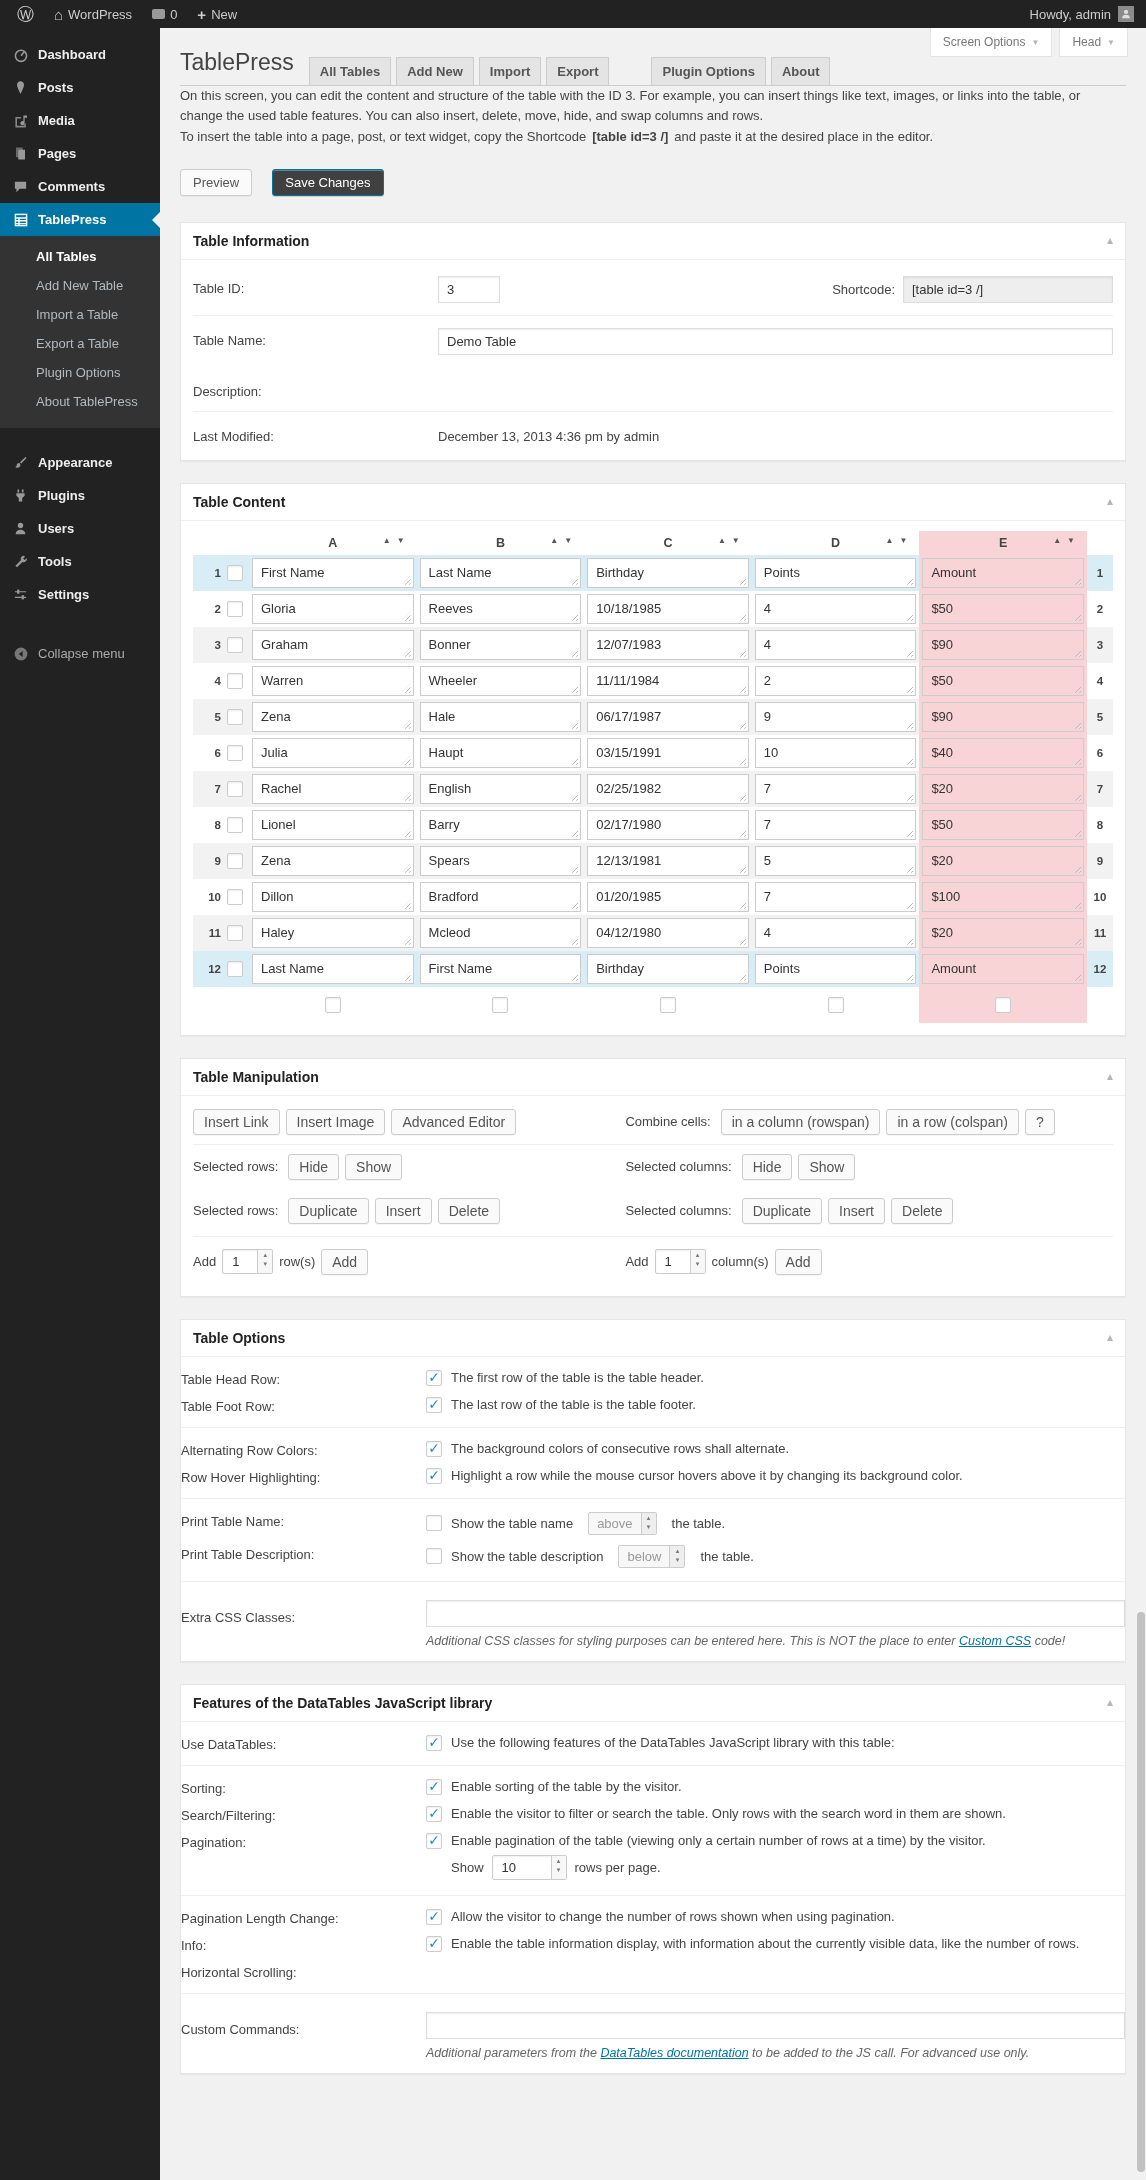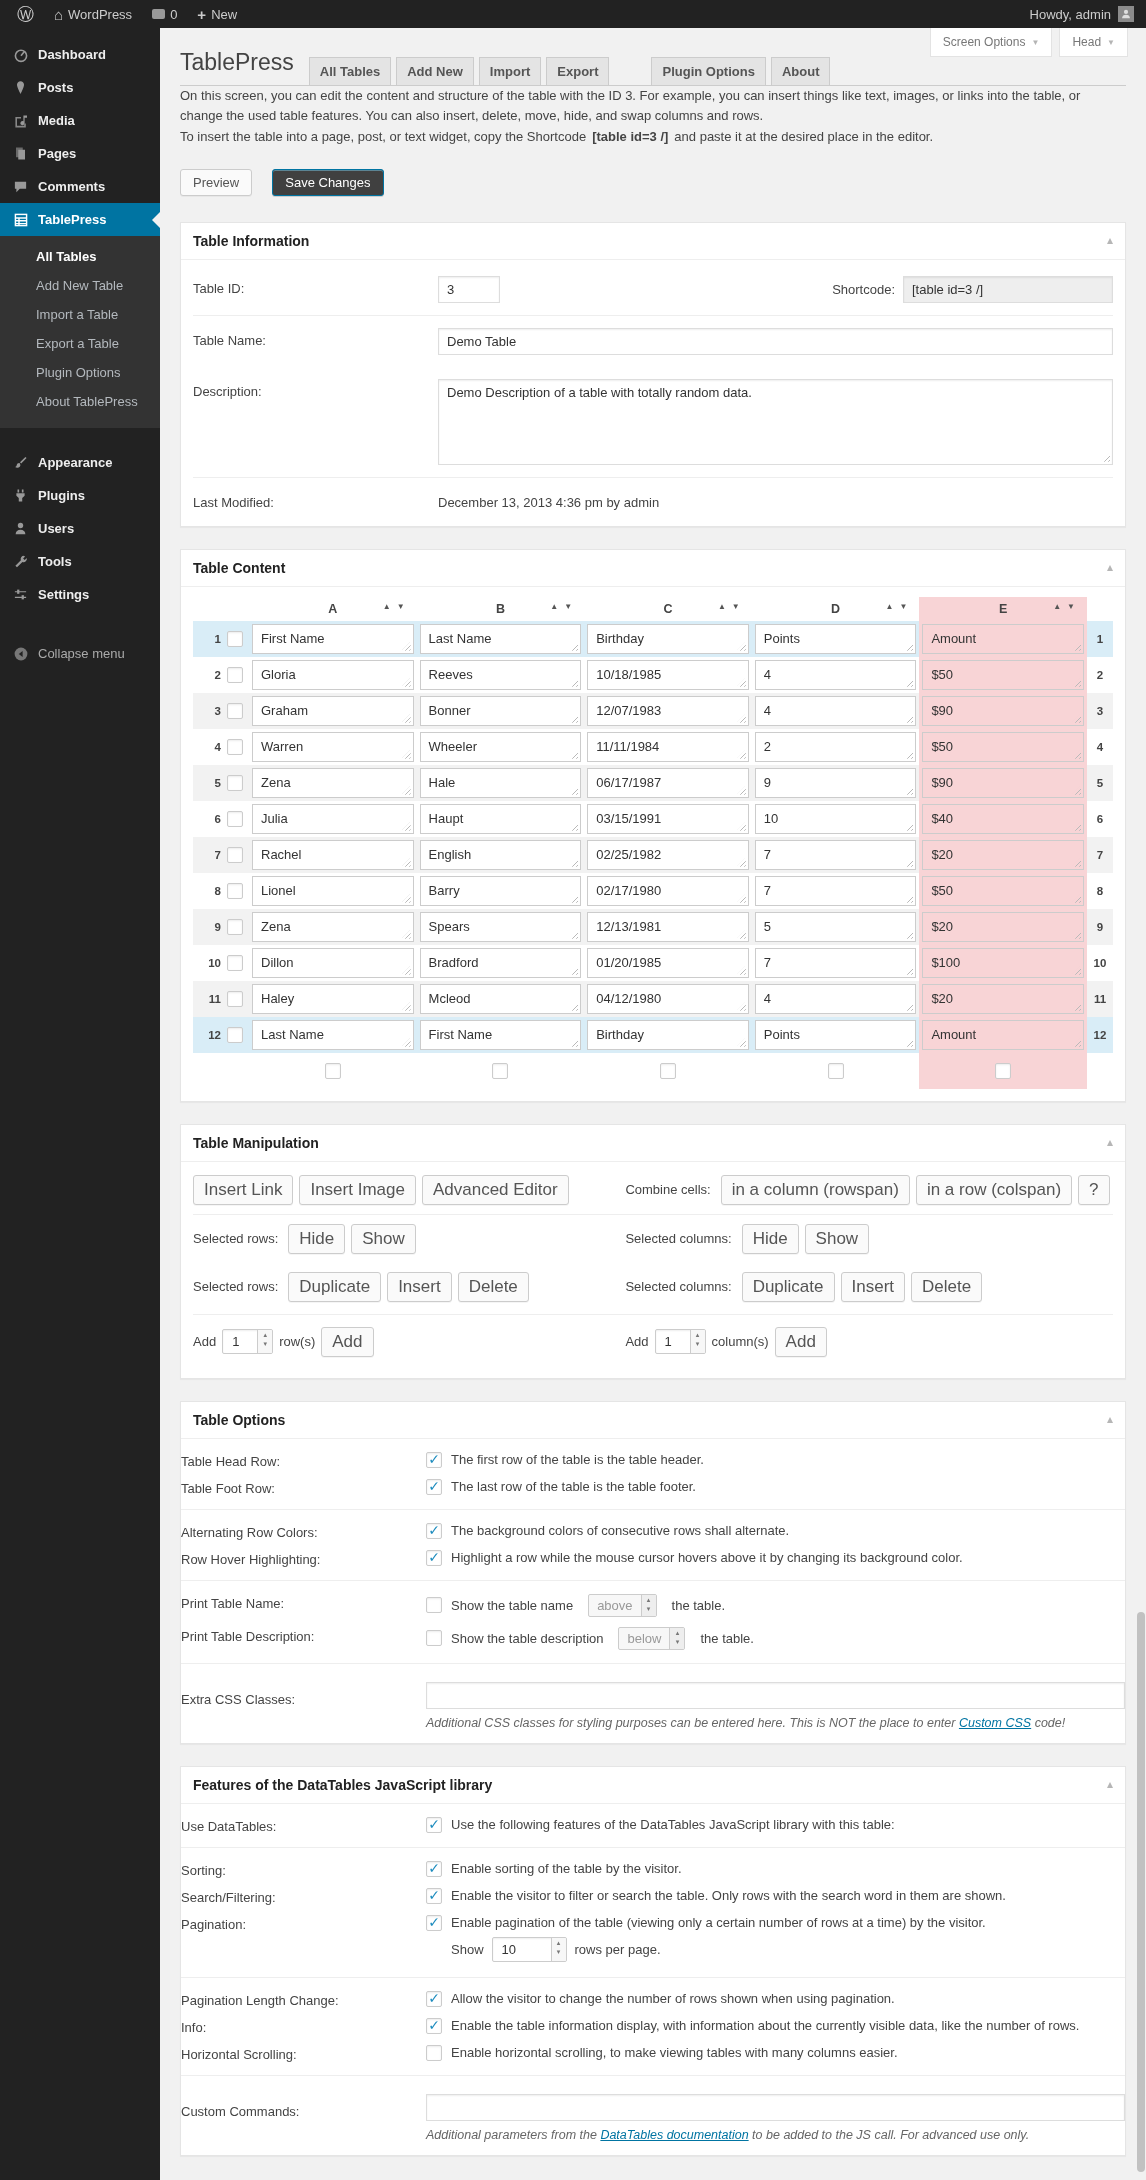--- a/index.html
+++ b/index.html
@@ -57,21 +57,21 @@
 
   
   .intro p { line-height:1.55; color:#444; }
   .shortcode-inline { font-weight:bold; padding:0 6px; }
 
   
   .btn { display:inline-block; background:#fafafa; border:1px solid #ccc; border-radius:3px; color:#555;
          font-size:13px; padding:5px 12px; cursor:pointer; box-shadow:0 1px 0 rgba(0,0,0,0.04); font-family:inherit; }
   .btn-primary { background:#404040; border-color:#0074a2; color:#fff;
                  box-shadow:inset 0 1px 0 rgba(120,200,230,.5), 0 1px 0 rgba(0,0,0,.15); }
-  .btn-small { padding:4px 10px; font-size:17px; }
+  .btn-small { padding:4px 10px; font-size:14px; }
   .actions-row { margin:22px 0 26px 0; display:flex; gap:20px; }
 
   
   .postbox { background:#fff; border:1px solid #e5e5e5; box-shadow:0 1px 1px rgba(0,0,0,.04); margin-bottom:22px; }
   .postbox-header { padding:10px 12px; font-size:14px; font-weight:bold; color:#222; border-bottom:1px solid #eee;
                     position:relative; cursor:pointer; }
   .handle-arrow { position:absolute; right:12px; top:10px; color:#b6b6b6; font-size:12px; }
   .postbox-body { padding:4px 12px 12px 12px; }
 
   
@@ -359,21 +359,20 @@
               <span>Shortcode:</span>
               <input class="text-input shortcode-input" readonly="" value="[table id=3 /]" style="">
             </span>
           </div>
           <div class="info-row">
             <span class="info-label">Table Name:</span>
             <input class="text-input name-input" value="Demo Table" style="">
           </div>
           <div class="info-row">
             <span class="info-label">Description:</span>
-            <div class="text-input desc-area grip-area">Demo Description of a table with totally random data.</div>
           </div>
           <div class="info-row border-top" style="padding-bottom:4px;">
             <span class="info-label">Last Modified:</span>
             <span class="plain-value">December 13, 2013 4:36 pm by admin</span>
           </div>
         </div>
       </section>
 
       <section class="postbox">
         <div class="postbox-header">
@@ -931,24 +930,20 @@
             <span class="info-label">Info:</span>
             <span class="opt-ctrl">
                 <span class="wpcheck checked">
                   <span class="mark">✓</span>
                 </span>
                 <span class="opt-desc">Enable the table information display, with information about the currently visible data, like the number of rows.</span>
               </span>
           </div>
           <div class="opt-row">
             <span class="info-label">Horizontal Scrolling:</span>
-            <span class="opt-ctrl">
-                <span class="wpcheck"></span>
-                <span class="opt-desc">Enable horizontal scrolling, to make viewing tables with many columns easier.</span>
-              </span>
           </div>
           <div class="opt-group-sep"></div>
           <div class="opt-row" style="padding-top:10px;">
             <span class="info-label" style="padding-top:10px;">Custom Commands:</span>
             <span class="ctrl-col">
               <input class="text-input full-input" value="" style="">
               <div class="help-text"><span>Additional parameters from the </span><a>DataTables documentation</a><span> to be added to the JS call. For advanced use only.</span></div>
             </span>
           </div>
         </div>

